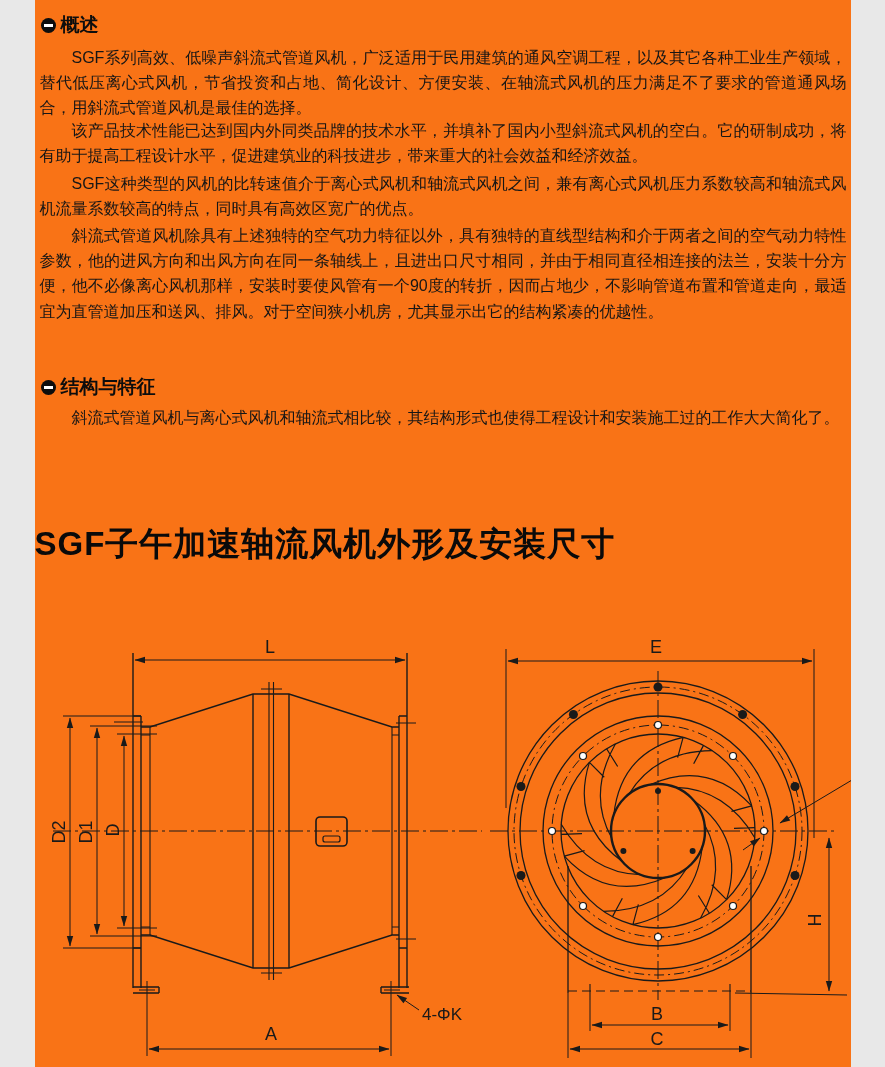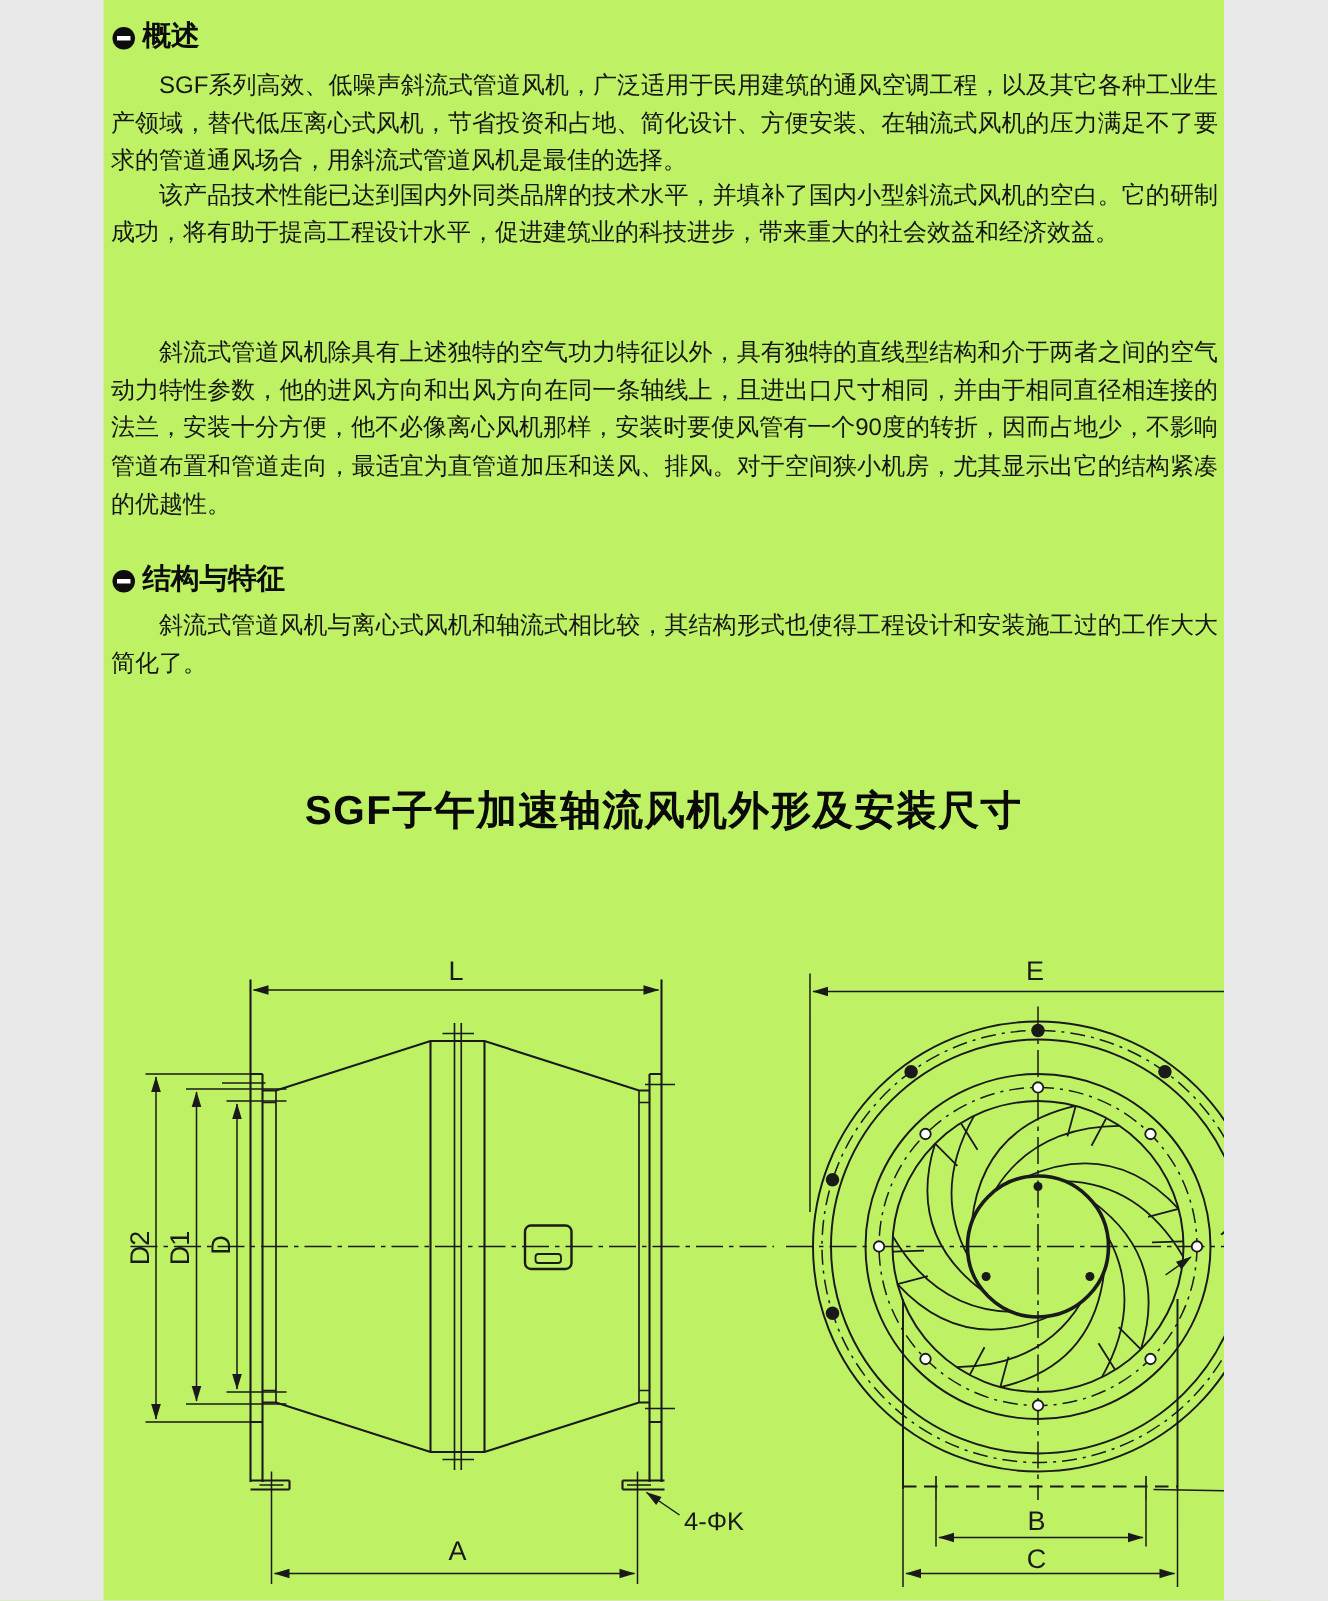--- a/index.html
+++ b/index.html
@@ -1,52 +1,53 @@
 <!DOCTYPE html>
 <html><head>
 <meta charset="utf-8">
 <style>
   html,body{margin:0;padding:0;background:#e8e8e8;}
   .page{
-    position:relative;width:747px;height:1067px;background:#bef264;
+    position:relative;width:816px;height:1067px;background:#f97316;
     font-family:"Liberation Sans","DejaVu Sans",sans-serif;color:#141414;
     overflow:hidden;margin:0 auto;
   }
   .sec-h{
     position:absolute;left:6px;display:flex;align-items:center;gap:5px;
     font-size:19px;font-weight:bold;line-height:26px;margin:0;color:#0d0d0d;
   }
   .bullet{
     position:relative;width:15px;height:15px;border-radius:50%;background:#0d0d0d;flex:0 0 auto;
   }
   .bullet::after{
     content:"";position:absolute;left:3px;top:6px;width:9px;height:3px;background:#ffffff;
   }
   .para{
     position:absolute;left:5px;right:4px;margin:0;
     font-size:16px;line-height:25.2px;text-align:justify;text-indent:2em;color:#161616;
   }
   .doc-title{
-    position:absolute;left:0;right:0;text-align:center;margin:0;
-    font-size:27px;font-weight:bold;color:#0a0a0a;letter-spacing:1px;
+    position:absolute;left:0;right:0;text-align:left;margin:0;
+    font-size:33px;font-weight:bold;color:#0a0a0a;letter-spacing:1px;
   }
   .drawing-svg{position:absolute;left:0;top:600px;}
   svg text{font-family:"Liberation Sans","DejaVu Sans",sans-serif;fill:#1a1a1a;}
 </style>
 </head>
 <body>
 
 <div class="page">
 
   <h2 class="sec-h" style="top:12px;">
     <span class="bullet"></span>
     <span>概述</span>
   </h2>
   <p class="para" style="top:118px;">该产品技术性能已达到国内外同类品牌的技术水平，并填补了国内小型斜流式风机的空白。它的研制成功，将有助于提高工程设计水平，促进建筑业的科技进步，带来重大的社会效益和经济效益。</p>
   <p class="para" style="top:45px;">SGF系列高效、低噪声斜流式管道风机，广泛适用于民用建筑的通风空调工程，以及其它各种工业生产领域，替代低压离心式风机，节省投资和占地、简化设计、方便安装、在轴流式风机的压力满足不了要求的管道通风场合，用斜流式管道风机是最佳的选择。</p>
+  <p class="para" style="top:171px;">SGF这种类型的风机的比转速值介于离心式风机和轴流式风机之间，兼有离心式风机压力系数较高和轴流式风机流量系数较高的特点，同时具有高效区宽广的优点。</p>
   <p class="para" style="top:223px;">斜流式管道风机除具有上述独特的空气功力特征以外，具有独特的直线型结构和介于两者之间的空气动力特性参数，他的进风方向和出风方向在同一条轴线上，且进出口尺寸相同，并由于相同直径相连接的法兰，安装十分方便，他不必像离心风机那样，安装时要使风管有一个90度的转折，因而占地少，不影响管道布置和管道走向，最适宜为直管道加压和送风、排风。对于空间狭小机房，尤其显示出它的结构紧凑的优越性。</p>
 
   <h2 class="sec-h" style="top:374px;">
     <span class="bullet"></span>
     <span>结构与特征</span>
   </h2>
   <p class="para" style="top:405px;">斜流式管道风机与离心式风机和轴流式相比较，其结构形式也使得工程设计和安装施工过的工作大大简化了。</p>
 
   <h1 class="doc-title" style="top:522px;">SGF子午加速轴流风机外形及安装尺寸</h1>
 

